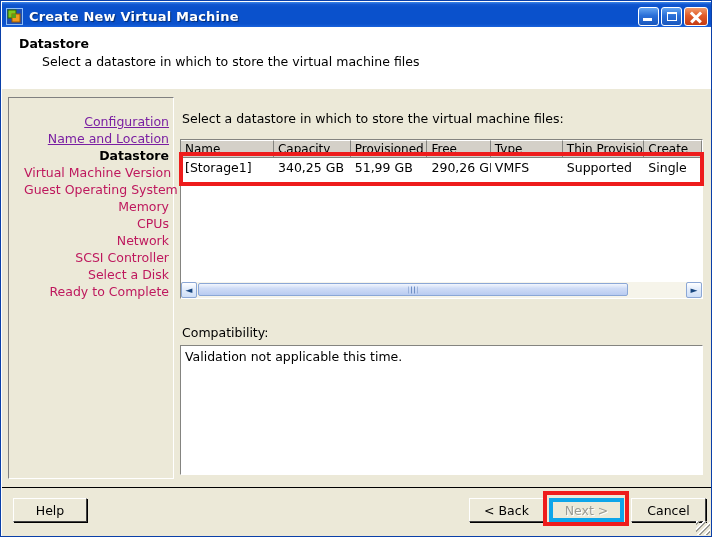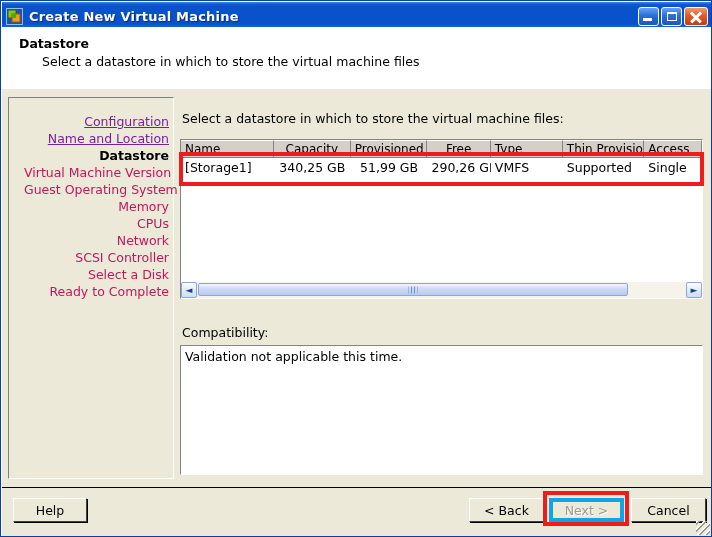--- a/index.html
+++ b/index.html
@@ -209,21 +209,21 @@
   .ds-row .td {
     font-size: 12.5px;
     color: #000000;
     line-height: 19px;
     padding: 0 4px;
     box-sizing: border-box;
     white-space: nowrap;
     overflow: hidden;
   }
   .a-left   { text-align: left; }
-  .a-right  { text-align: center; }
+  .a-right  { text-align: left; }
 
   
   .c0 { width: 97px; }
   .c1 { width: 80px; }
   .c2 { width: 80px; }
   .c3 { width: 66px; }
   .c4 { width: 75px; }
   .c5 { width: 85px; }
   .c6 { width: 60px; }
 
@@ -420,21 +420,21 @@
       <div class="content-label label-select">Select a datastore in which to store the virtual machine files:</div>
 
       <div class="ds-table">
         <div class="ds-head">
           <div class="th c0 a-left">Name</div>
           <div class="th c1 a-right">Capacity</div>
           <div class="th c2 a-right">Provisioned</div>
           <div class="th c3 a-right">Free</div>
           <div class="th c4 a-left">Type</div>
           <div class="th c5 a-left">Thin Provisioning</div>
-          <div class="th c6 a-left">Access</div>
+          <div class="th c6 a-left">Create</div>
         </div>
         <div class="ds-row">
           <div class="td c0 a-left">[Storage1]</div>
           <div class="td c1 a-right">340,25 GB</div>
           <div class="td c2 a-right">51,99 GB</div>
           <div class="td c3 a-right">290,26 GB</div>
           <div class="td c4 a-left">VMFS</div>
           <div class="td c5 a-left">Supported</div>
           <div class="td c6 a-left">Single</div>
         </div>

